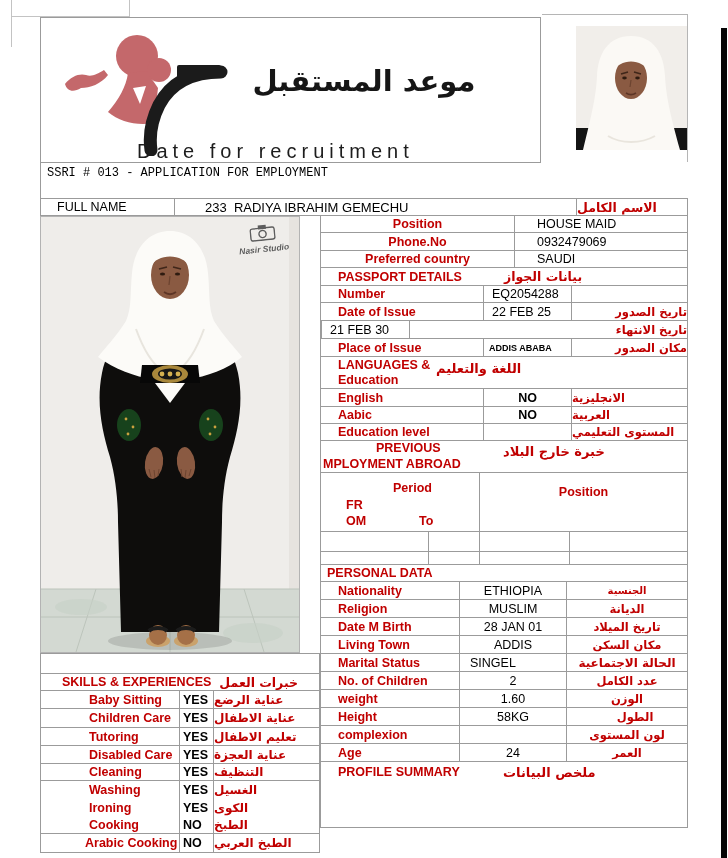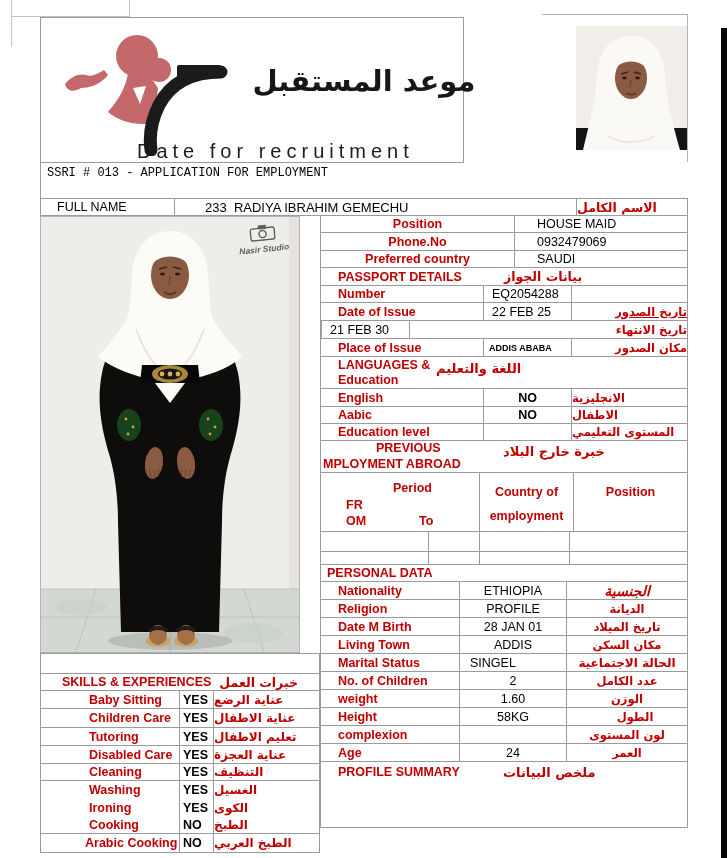--- a/index.html
+++ b/index.html
@@ -3,21 +3,21 @@
 <meta charset="utf-8">
 <style>
   html,body{margin:0;padding:0;background:#fff;}
   .page{position:relative;width:728px;height:858px;background:#fff;overflow:hidden;
         font-family:"Liberation Sans","DejaVu Sans",sans-serif;color:#000;}
   .abs{position:absolute;}
   .gray-line{position:absolute;background:#c3c3c3;}
   .red{color:#c00000;font-weight:bold;}
   .ar{font-family:"DejaVu Sans",sans-serif;direction:rtl;}
   
-  .logo-box{position:absolute;left:40px;top:17px;width:424px;height:146px;border:1px solid #9b9b9b;box-sizing:border-box;background:#fff;}
+  .logo-box{position:absolute;left:40px;top:17px;width:501px;height:146px;border:1px solid #9b9b9b;box-sizing:border-box;background:#fff;}
   .logo-ar{position:absolute;left:190px;top:46px;width:266px;text-align:center;font-size:29px;font-weight:bold;color:#161616;}
   .logo-brand{position:absolute;left:126px;top:66px;font-size:50px;font-weight:bold;color:#c4686b;letter-spacing:3px;}
   .logo-tagline{position:absolute;left:96px;top:122px;font-size:20px;letter-spacing:5px;color:#1d1d1d;}
   
   .ssri{position:absolute;left:40px;top:163px;width:697px;height:35px;border-left:1px solid #9b9b9b;border-right:1px solid #9b9b9b;box-sizing:border-box;font-size:12px;padding:3px 0 0 6px;font-family:Liberation Mono, monospace;}
   
   .name-row{position:absolute;left:40px;top:198px;width:648px;height:18px;border:1px solid #9b9b9b;box-sizing:border-box;display:flex;align-items:center;background:#fff;}
   .name-row .c1{width:133px;padding-left:16px;font-size:12.5px;box-sizing:border-box;}
   .name-row .c2{width:402px;border-left:1px solid #9b9b9b;height:100%;display:flex;align-items:center;padding-left:30px;font-size:13px;box-sizing:border-box;white-space:pre;}
   .name-row .c3{flex:1;border-left:1px solid #9b9b9b;height:100%;display:flex;align-items:center;justify-content:flex-end;padding-right:5px;font-size:12.5px;box-sizing:border-box;}
@@ -188,21 +188,21 @@
       <div class="cell red ar rgt" style="flex:1;padding-right:5px;">بيانات الجواز</div>
     </div>
     <div class="rrow h17">
       <div class="cell red padlab" style="width:162px;">Number</div>
       <div class="cell div" style="width:88px;padding-left:8px;">EQ2054288</div>
       <div class="cell div ar" style="flex:1;padding-left:10px;"></div>
     </div>
     <div class="rrow h18">
       <div class="cell red padlab" style="width:162px;">Date of Issue</div>
       <div class="cell div" style="width:88px;padding-left:8px;">22 FEB 25</div>
-      <div class="cell div ar red" style="flex:1;padding-left:16px;font-size:11.5px;justify-content:flex-start;direction:rtl;text-decoration:underline;">تاريخ الصدور</div>
+      <div class="cell div ar red" style="flex:1;padding-left:16px;font-size:11.5px;justify-content:flex-start;direction:rtl;">تاريخ الصدور</div>
     </div>
     <div class="rrow h18">
       <div class="cell div" style="width:88px;padding-left:8px;">21 FEB 30</div>
       <div class="cell div ar red" style="flex:1;padding-left:10px;font-size:11.5px;justify-content:flex-start;direction:rtl;">تاريخ الانتهاء</div>
     </div>
     <div class="rrow h18">
       <div class="cell red padlab" style="width:162px;">Place of Issue</div>
       <div class="cell div small" style="width:88px;padding-left:5px;">ADDIS ABABA</div>
       <div class="cell div ar red" style="flex:1;padding-left:10px;font-size:11.5px;justify-content:flex-start;direction:rtl;">مكان الصدور</div>
     </div>
@@ -214,21 +214,21 @@
       <div class="abs red ar" style="left:115px;top:4px;font-size:13px;">اللغة والتعليم</div>
     </div>
     <div class="rrow h18">
       <div class="cell red padlab" style="width:162px;">English</div>
       <div class="cell div ctr" style="width:88px;font-weight:bold;">NO</div>
       <div class="cell div ar red rgt" style="flex:1;padding-right:16px;font-size:11.5px;">الانجليزية</div>
     </div>
     <div class="rrow h17">
       <div class="cell red padlab" style="width:162px;">Aabic</div>
       <div class="cell div ctr" style="width:88px;font-weight:bold;">NO</div>
-      <div class="cell div ar red rgt" style="flex:1;padding-right:16px;font-size:11.5px;">الاطفال</div>
+      <div class="cell div ar red rgt" style="flex:1;padding-right:16px;font-size:11.5px;">العربية</div>
     </div>
     <div class="rrow h17">
       <div class="cell red padlab" style="width:162px;">Education level</div>
       <div class="cell div" style="width:88px;"></div>
       <div class="cell div ar red rgt" style="flex:1;padding-right:4px;font-size:11.5px;">المستوى التعليمي</div>
     </div>
 
     <div class="rrow h32">
       <div class="cell" style="width:100%;line-height:1.25;">
         <div class="red" style="width:260px;">
@@ -238,24 +238,20 @@
       </div>
       <div class="abs red ar" style="left:182px;top:3px;font-size:13px;">خبرة خارج البلاد</div>
     </div>
     <div class="rrow h59">
       <div class="cell" style="width:158px;position:relative;">
         <span class="abs red" style="left:72px;top:8px;">Period</span>
         <span class="abs red" style="left:25px;top:25px;">FR</span>
         <span class="abs red" style="left:25px;top:41px;">OM</span>
         <span class="abs red" style="left:98px;top:41px;">To</span>
       </div>
-      <div class="cell div ctr" style="width:94px;position:relative;">
-        <span class="abs red" style="left:0;right:0;top:12px;text-align:center;">Country of</span>
-        <span class="abs red" style="left:0;right:0;top:36px;text-align:center;">employment</span>
-      </div>
       <div class="cell div" style="flex:1;position:relative;">
         <span class="abs red" style="left:0;right:0;top:12px;text-align:center;">Position</span>
       </div>
     </div>
     <div class="rrow h20">
       <div class="cell" style="width:107px;"></div>
       <div class="cell div" style="width:51px;"></div>
       <div class="cell div" style="width:90px;"></div>
       <div class="cell div" style="flex:1;"></div>
     </div>
@@ -266,25 +262,25 @@
       <div class="cell div" style="flex:1;"></div>
     </div>
 
     <div class="rrow h17">
       <div class="cell red" style="width:100%;padding-left:6px;">PERSONAL DATA</div>
     </div>
 
     <div class="rrow h18">
       <div class="cell red padlab" style="width:138px;">Nationality</div>
       <div class="cell div ctr" style="width:107px;">ETHIOPIA</div>
-      <div class="cell div ar red ctr" style="flex:1;font-size:14px;font-style:italic;">الجنسية</div>
+      <div class="cell div ar red ctr" style="flex:1;font-size:10px;">الجنسية</div>
     </div>
     <div class="rrow h18">
       <div class="cell red padlab" style="width:138px;">Religion</div>
-      <div class="cell div ctr" style="width:107px;">PROFILE</div>
+      <div class="cell div ctr" style="width:107px;">MUSLIM</div>
       <div class="cell div ar red ctr" style="flex:1;font-size:11.5px;">الديانة</div>
     </div>
     <div class="rrow h18">
       <div class="cell red padlab" style="width:138px;">Date M Birth</div>
       <div class="cell div ctr" style="width:107px;">28 JAN 01</div>
       <div class="cell div ar red ctr" style="flex:1;font-size:11.5px;">تاريخ الميلاد</div>
     </div>
     <div class="rrow h18">
       <div class="cell red padlab" style="width:138px;">Living Town</div>
       <div class="cell div ctr" style="width:107px;">ADDIS</div>

